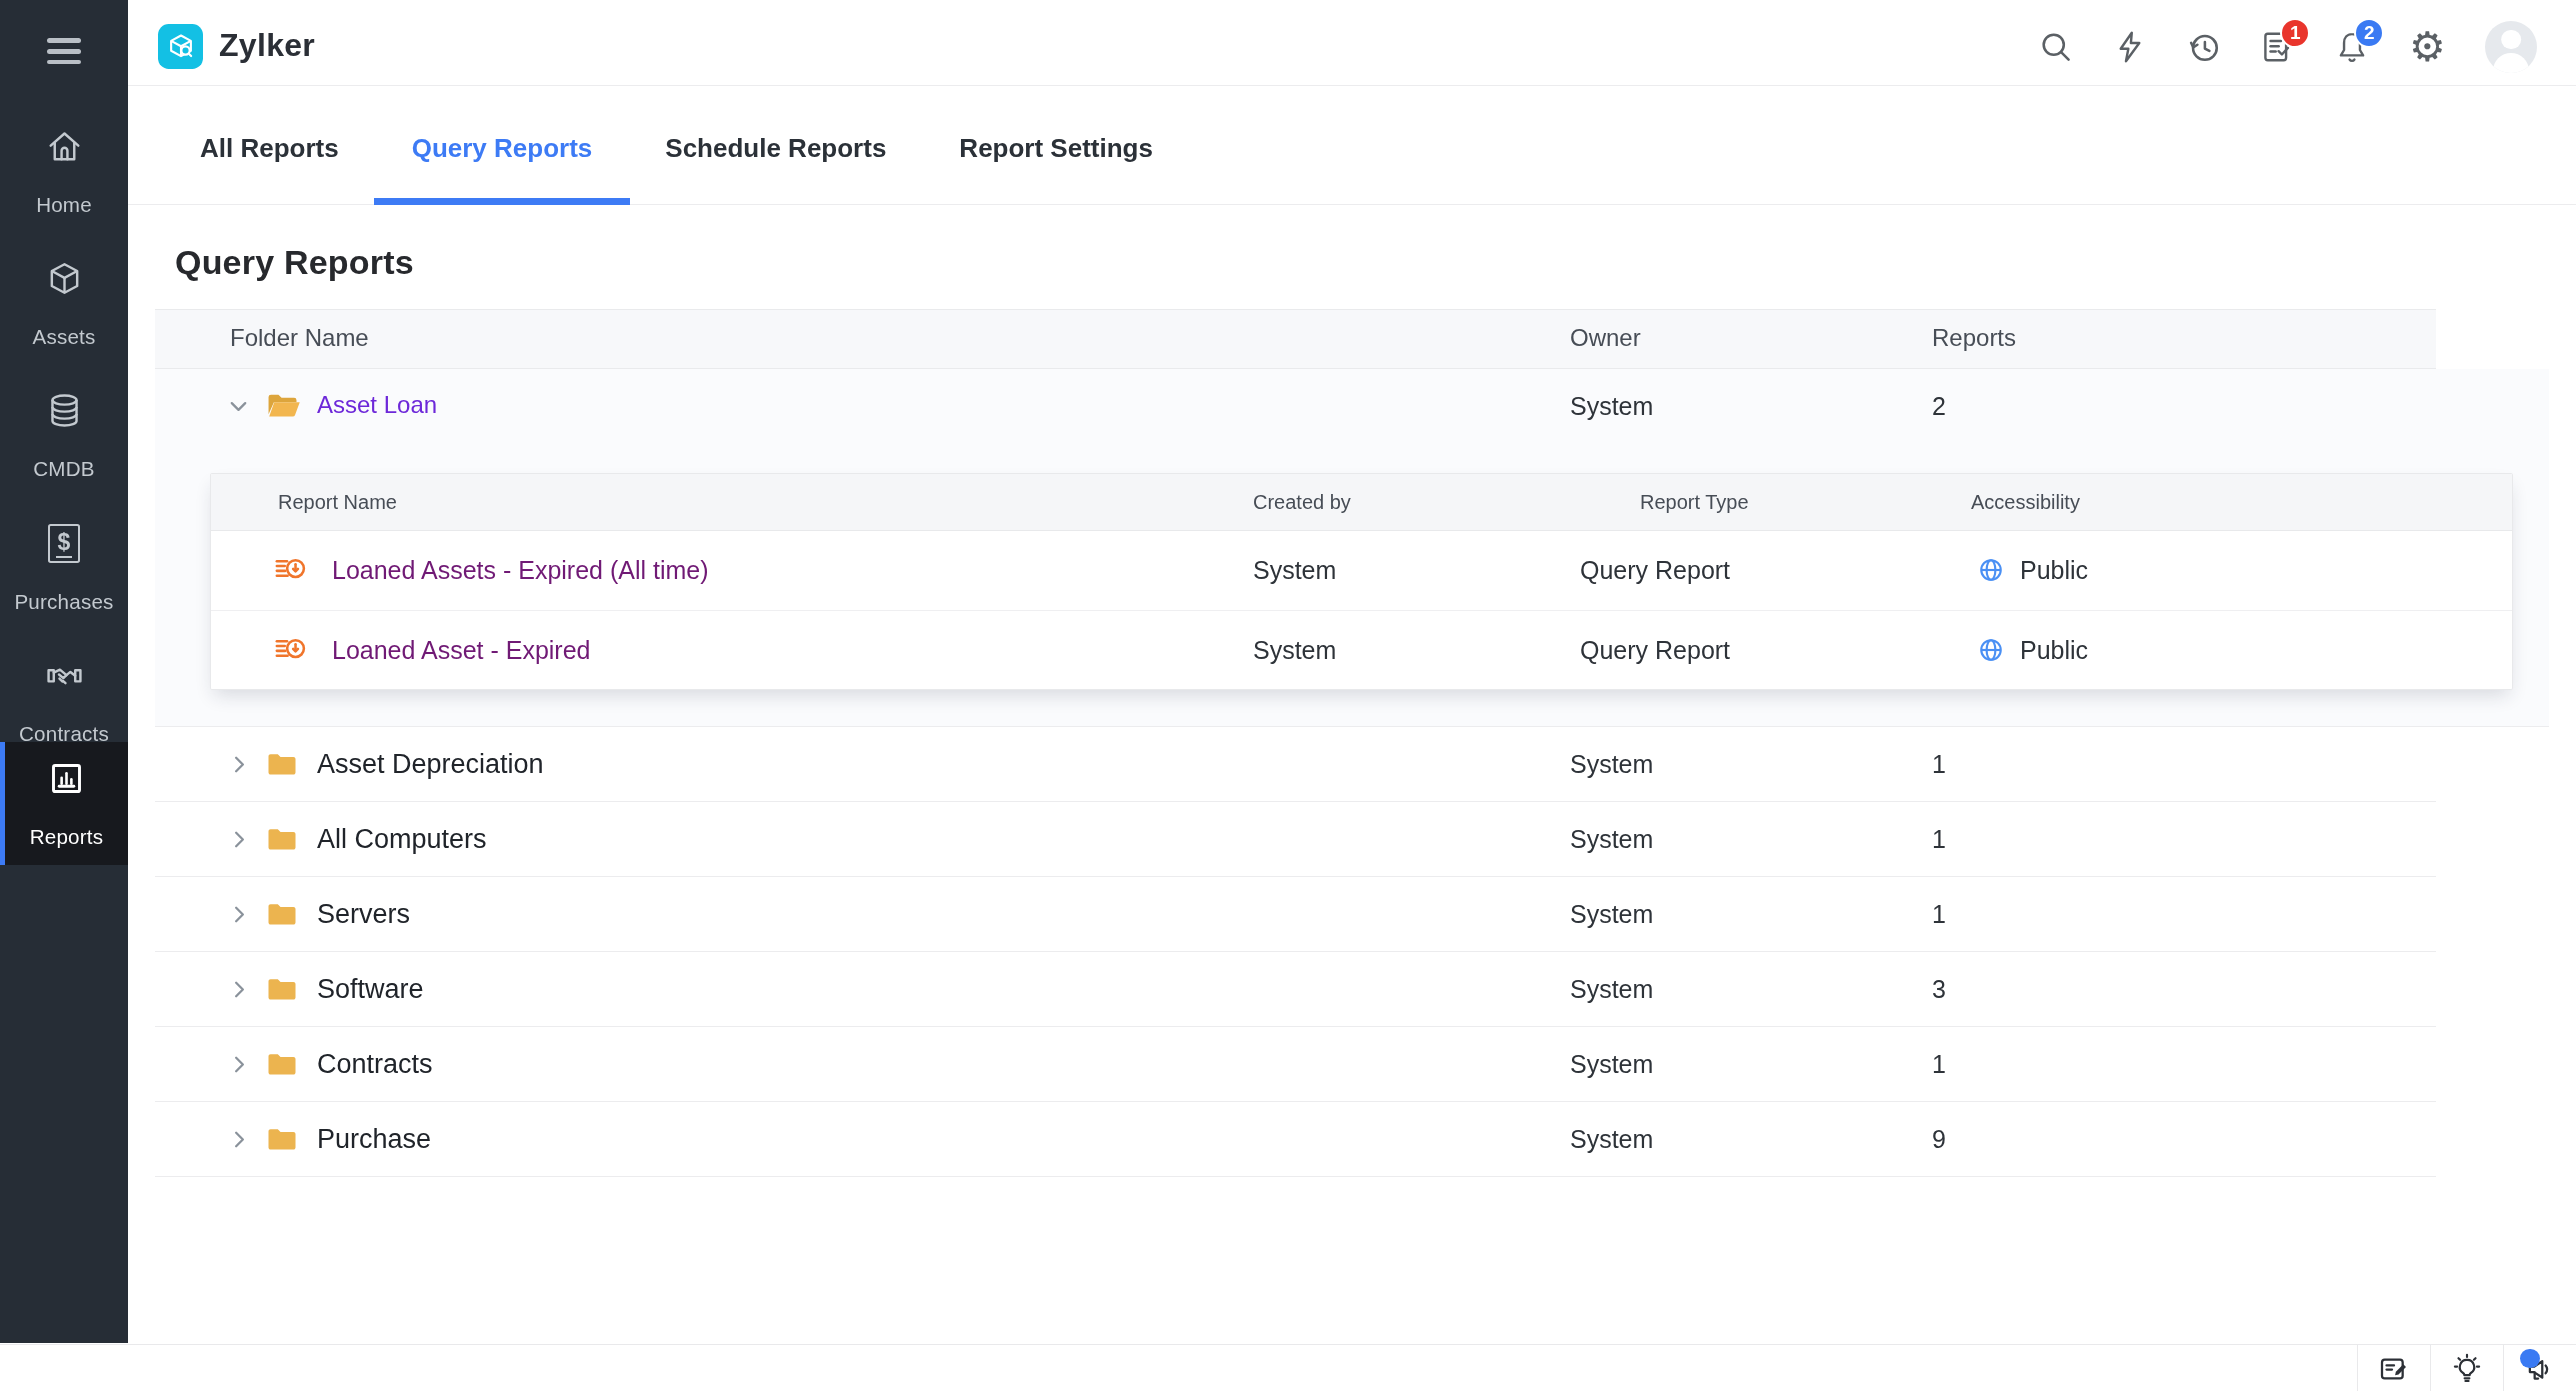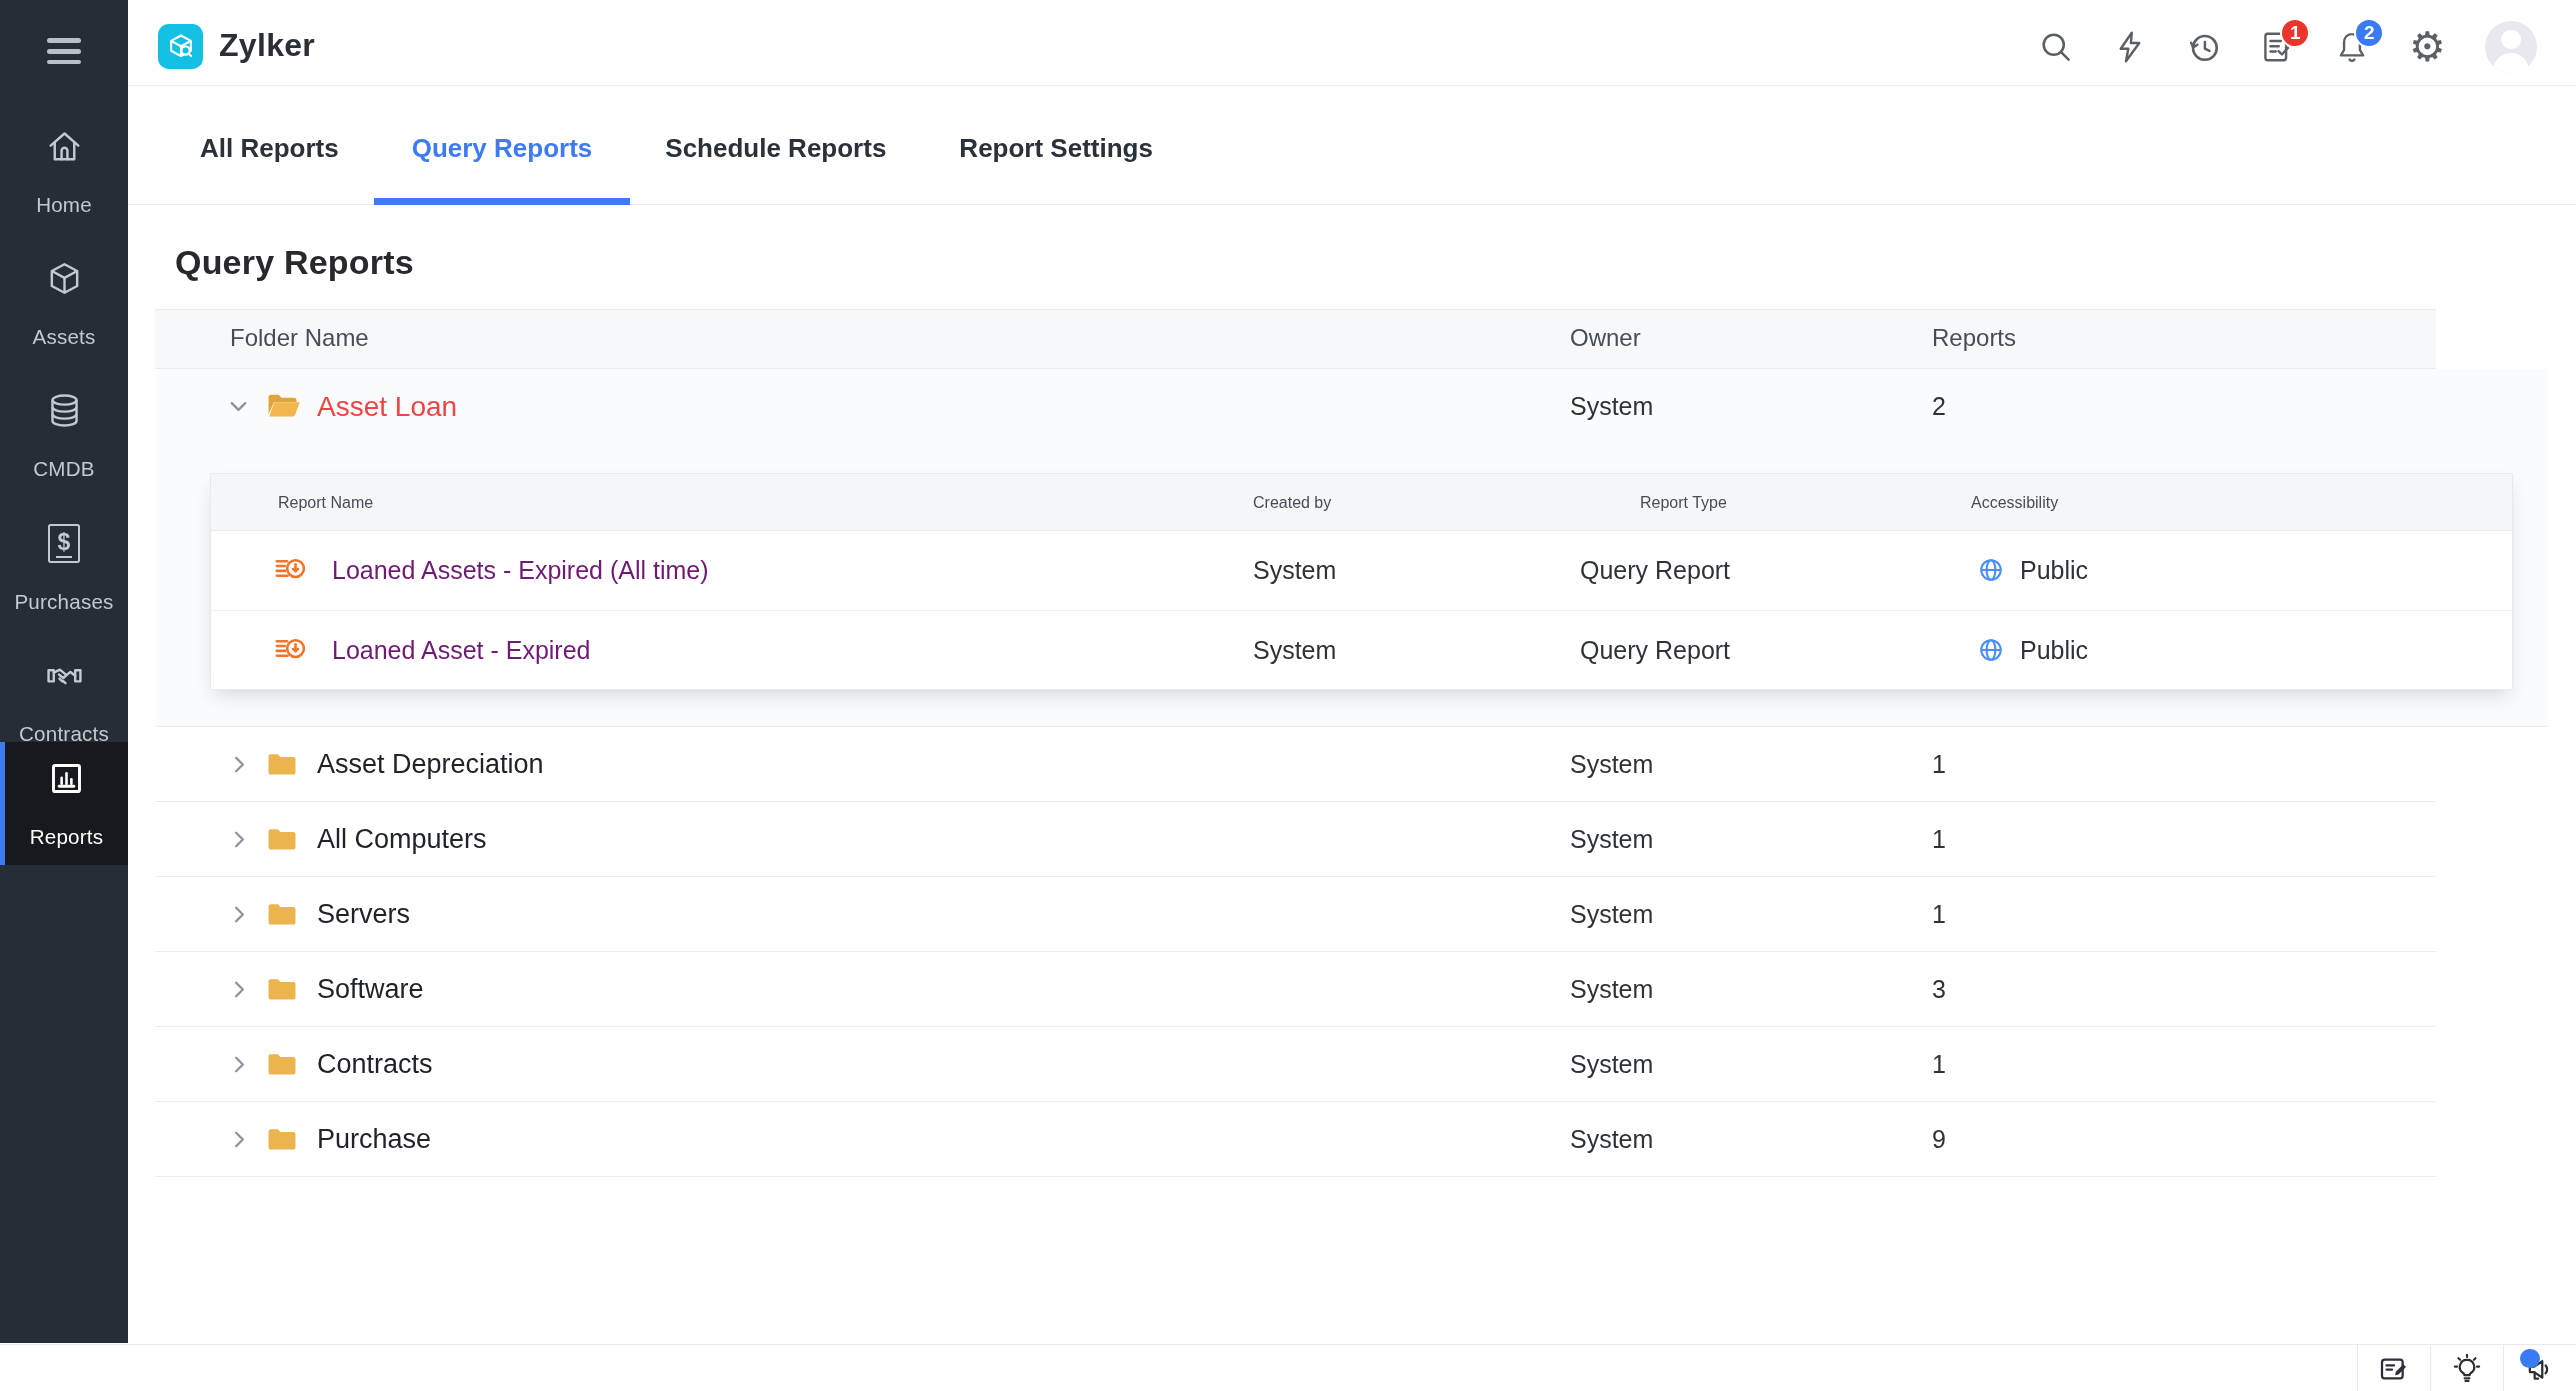--- a/index.html
+++ b/index.html
@@ -114,32 +114,32 @@
   
   .expanded {
     position: relative; width: 2394px; height: 358px;
     background: #fafbfd; border-bottom: 1.8px solid #ececee;
   }
   .parent-row { position: relative; height: 75px; cursor: pointer; }
   .chev { position: absolute; width: 23px; height: 23px; color: #8a929b; cursor: pointer; }
   .parent-row .chev { left: 226px; top: 26px; left: 72px; }
   .folder-ic { position: absolute; width: 39px; height: 39px; top: 18px; }
   .parent-row .folder-ic { left: 109px; }
-  .parent-row .f-name { position: absolute; left: 162px; top: 21.5px; font-size: 28px; color: #ef4444; }
+  .parent-row .f-name { position: absolute; left: 162px; top: 21.5px; font-size: 24px; color: #6d28d9; }
   .cell-owner { position: absolute; left: 1415px; top: 23px; font-size: 25px; color: #2e3339; }
   .cell-count { position: absolute; left: 1777px; top: 23px; font-size: 25px; color: #2e3339; }
 
   .subtable {
     position: absolute; left: 55px; top: 104px; width: 2303px;
     background: #fff; border: 0.9px solid #e8e9eb; border-radius: 1.8px;
     box-shadow: 0 9px 18px -3.6px rgba(30, 40, 60, 0.16);
   }
   .st-header { position: relative; height: 57px; background: #f5f6f8; border-bottom: 0.9px solid #e8e9eb; }
   .st-header .col { position: absolute; top: 0; height: 57px; display: flex; align-items: center;
-    font-size: 16px; color: #474d56; }
+    font-size: 20px; color: #474d56; }
   .st-col-name { left: 67px; } .st-col-created { left: 1042px; }
   .st-col-type { left: 1429px; } .st-col-access { left: 1760px; }
   .st-row { position: relative; height: 79px; cursor: pointer; }
   .st-row + .st-row { border-top: 1.8px solid #efeff1; }
   .report-ic { position: absolute; left: 63px; top: 22.4px; width: 34px; height: 34px; color: var(--c-report, #f0752b); }
   .st-row .r-name { position: absolute; left: 121px; top: 25px; font-size: 25px; color: #701a75; cursor: pointer; }
   .st-row .r-created { position: absolute; left: 1042px; top: 25px; font-size: 25px; color: #2e3339; }
   .st-row .r-type { position: absolute; left: 1369px; top: 25px; font-size: 25px; color: #2e3339; }
   .globe-ic { position: absolute; left: 1764px; top: 23px; width: 32px; height: 32px; color: var(--c-globe, #4a90f4); }
   .st-row .r-access { position: absolute; left: 1809px; top: 25px; font-size: 25px; color: #2e3339; }

